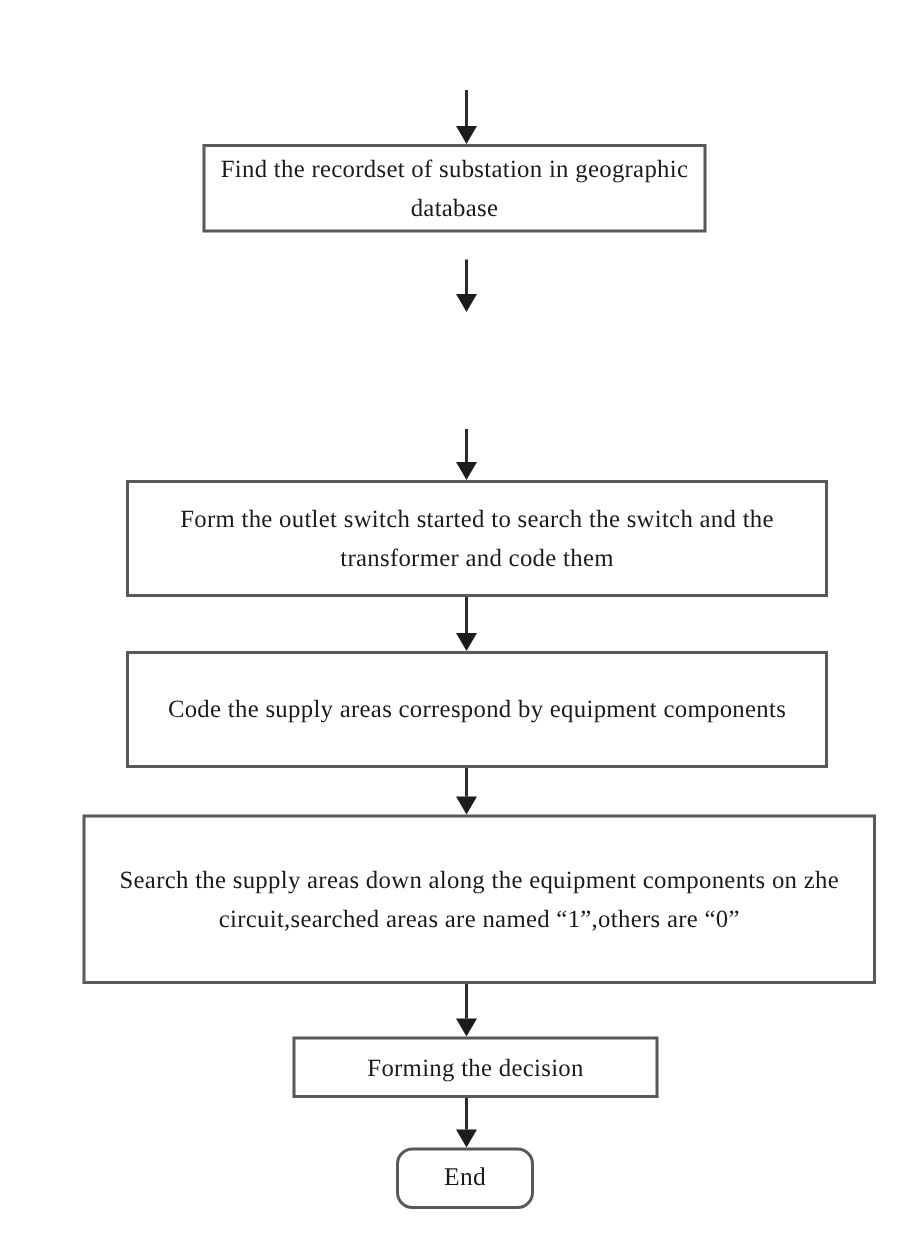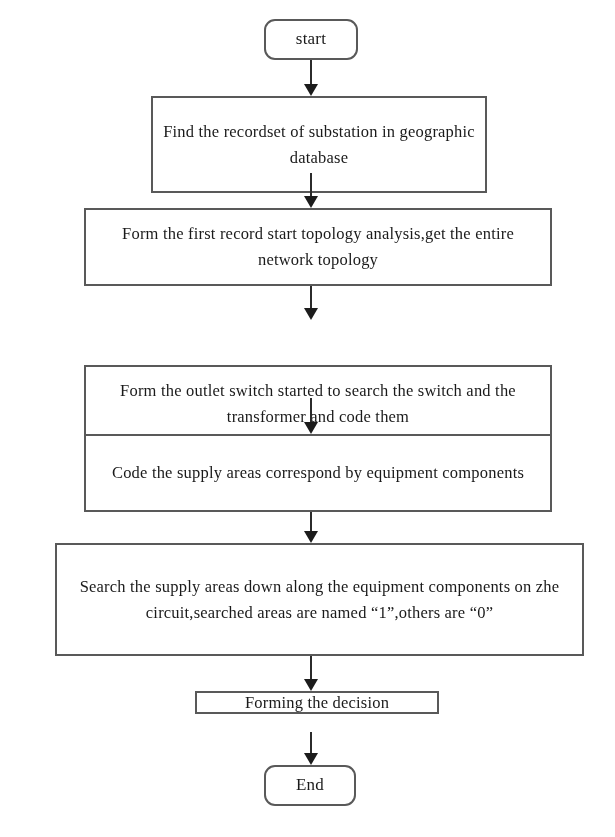--- a/index.html
+++ b/index.html
@@ -44,26 +44,26 @@
     font-size: 17px;
   }
 
   
   .process .label {
     font-size: 16.5px;
   }
 
   
   #node-start   { left: 264px; top: 19px;  width: 94px;  height: 41px; }
-  #node-find    { left: 151px; top: 96px;  width: 336px; height: 97px; }
+  #node-find    { left: 135px; top: 96px;  width: 336px; height: 59px; }
   #node-form1   { left: 84px;  top: 208px; width: 468px; height: 78px; }
-  #node-form2   { left: 84px;  top: 320px; width: 468px; height: 78px; margin-top: 45px; }
+  #node-form2   { left: 84px;  top: 320px; width: 468px; height: 78px; }
   #node-code    { left: 84px;  top: 434px; width: 468px; height: 78px; }
   #node-search  { left: 55px;  top: 543px; width: 529px; height: 113px; }
-  #node-decide  { left: 195px; top: 691px; width: 244px; height: 23px; }
+  #node-decide  { left: 195px; top: 691px; width: 244px; height: 41px; }
   #node-end     { left: 264px; top: 765px; width: 92px;  height: 41px; }
 
   
   .connector {
     position: absolute;
     width: 2px;
     background: #2b2b2b;
     left: 310px;
   }
   .arrowhead {
@@ -89,37 +89,31 @@
   #conn-6 { top: 656px; height: 23px; }
   #arrow-6{ top: 679px; }
   #conn-7 { top: 732px; height: 21px; }
   #arrow-7{ top: 753px; }
 </style>
 </head>
 <body>
 
 <div id="canvas">
 
-  <div class="node terminal" id="node-start">
-    <span class="label">start</span>
-  </div>
 
   <div class="connector" id="conn-1"></div>
   <div class="arrowhead" id="arrow-1"></div>
 
   <div class="node process" id="node-find">
     <span class="label">Find the recordset of substation in geographic database</span>
   </div>
 
   <div class="connector" id="conn-2"></div>
   <div class="arrowhead" id="arrow-2"></div>
 
-  <div class="node process" id="node-form1">
-    <span class="label">Form the first record start topology analysis,get the entire network topology</span>
-  </div>
 
   <div class="connector" id="conn-3"></div>
   <div class="arrowhead" id="arrow-3"></div>
 
   <div class="node process" id="node-form2">
     <span class="label">Form the outlet switch started to search the switch and the transformer and code them</span>
   </div>
 
   <div class="connector" id="conn-4"></div>
   <div class="arrowhead" id="arrow-4"></div>

